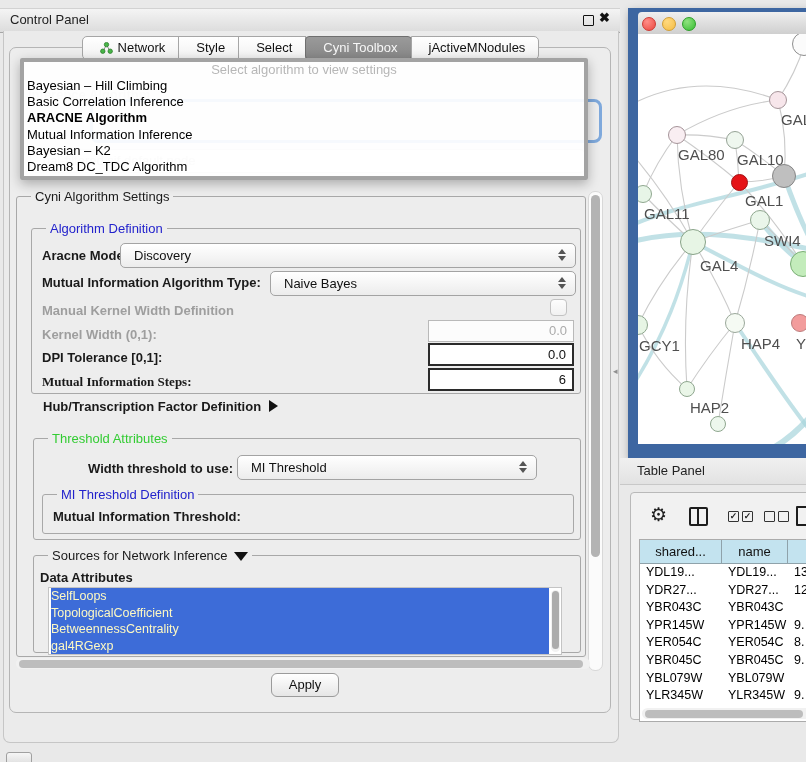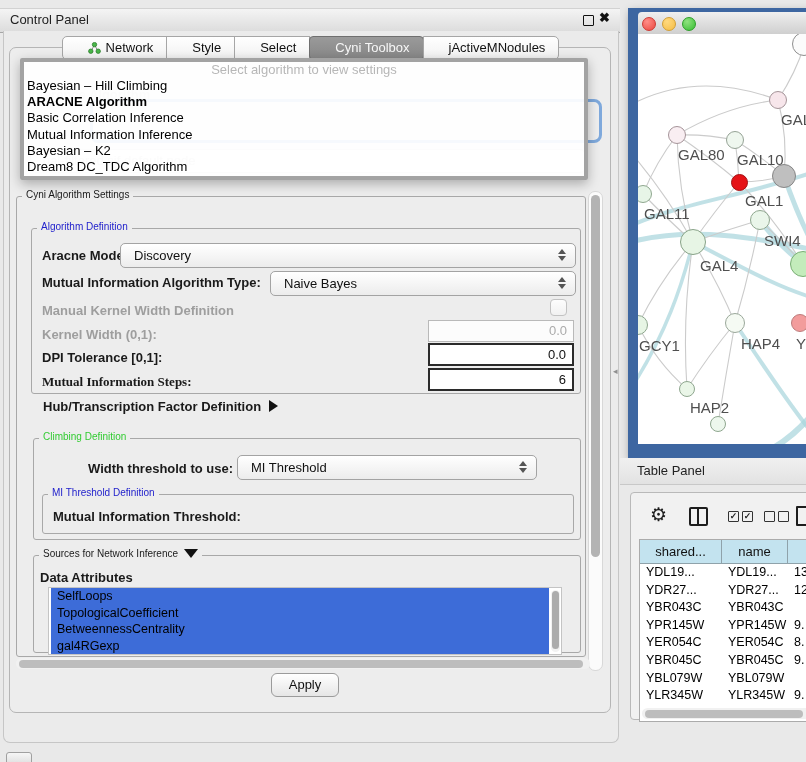--- a/index.html
+++ b/index.html
@@ -15,38 +15,38 @@
   .win-close{position:absolute;left:599px;top:1px;font-size:13px;font-weight:bold;color:#111;}
   .cp-window{left:3px;top:31px;width:614px;height:711px;background:#EBEBEB;
      border:1px solid #C6C6C6;border-top:none;border-radius:0 0 7px 7px;}
   .cp-body{left:5px;top:16px;width:600px;height:664px;background:#EDEDED;
      border:1px solid #B5B5B5;border-radius:7px;}
   
   .tabs{position:absolute;left:0;width:100%;display:flex;justify-content:center;z-index:10;}
   .cp-tabs{top:5px;}
   .cp-bottom-tabs{top:676px;}
   .tab{background:linear-gradient(#FFFFFF,#F1F1F1);border:1px solid #A6A6A6;margin-left:-1px;
-       padding:3px 13px 4px 25px;font-size:13px;color:#111;display:flex;align-items:center;gap:5px;}
+       padding:3px 13px 4px 17px;font-size:13px;color:#111;display:flex;align-items:center;gap:5px;}
   .tab:first-child{border-radius:5px 0 0 5px;}
   .tab:last-child{border-radius:0 5px 5px 0;}
   .tab.sel{background:linear-gradient(#9A9A9A,#868686);border-color:#6F6F6F;color:#F7F7F7;border-radius:4px;}
   
   .popup{left:10px;top:10px;width:560px;height:114px;background:rgba(255,255,255,0.93);
      border:4px solid #a3a3a3;border-radius:2px;box-shadow:0 4px 12px rgba(0,0,0,0.28);z-index:50;}
   .popup-head{height:16px;line-height:16px;text-align:center;color:#B7B7B7;font-size:13px;}
   .popup-item{height:16.2px;line-height:16.2px;padding-left:3px;font-size:13px;color:#000;white-space:nowrap;}
   .popup-item.sel{font-weight:bold;}
   
   .ghost-label{color:#C6C6C6;font-weight:bold;font-size:13px;z-index:1;}
   .ghost-ring{border:3px solid #7FA9DC;border-radius:8px;background:#EFEFEF;z-index:1;}
   .ghost-combo{border:1px solid #CFCFCF;border-radius:6px;background:#F4F4F4;z-index:2;
      color:#C4C4C4;font-size:13px;line-height:22px;padding-left:12px;}
   
   .group{border:1px solid #A8A8A8;border-radius:3px;}
-  .group-title{position:absolute;top:-8px;left:5px;background:#EDEDED;padding:0 4px;font-size:10px;white-space:nowrap;}
+  .group-title{position:absolute;top:-8px;left:14px;background:#EDEDED;padding:0 4px;font-size:13px;white-space:nowrap;}
   .t-black{color:#1a1a1a;} .t-blue{color:#2222CC;} .t-green{color:#33CC33;}
   .lbl{position:absolute;font-weight:bold;font-size:13px;color:#1a1a1a;white-space:nowrap;}
   .lbl.dis{color:#9E9E9E;}
   .combo{position:absolute;background:linear-gradient(#FFFFFF,#ECECEC);border:1px solid #A3A3A3;
      border-radius:5px;font-size:13px;line-height:23px;padding-left:13px;color:#111;}
   .combo-arr{position:absolute;right:9px;top:5px;width:8px;}
   .combo-arr b{display:block;width:0;height:0;border-left:4px solid transparent;border-right:4px solid transparent;}
   .combo-arr b.up{border-bottom:5px solid #555;margin-bottom:2px;}
   .combo-arr b.dn{border-top:5px solid #555;}
   .field{position:absolute;background:#FFF;border:1px solid #B9B9B9;font-size:13px;
@@ -54,22 +54,22 @@
   .field.focus{border:2px solid #2b2b2b;}
   .field.dis{color:#ABABAB;background:#FCFCFC;}
   .checkbox{position:absolute;width:15px;height:15px;border:1px solid #C2C2C2;border-radius:4px;
      background:linear-gradient(#FDFDFD,#F1F1F1);}
   .tri-right{display:inline-block;width:0;height:0;border-top:6px solid transparent;
      border-bottom:6px solid transparent;border-left:9px solid #111;vertical-align:-1px;margin-left:8px;}
   .tri-down{display:inline-block;width:0;height:0;border-left:7px solid transparent;
      border-right:7px solid transparent;border-top:9px solid #111;vertical-align:-1px;margin-left:6px;}
   
   .attr-list{position:absolute;background:#FFF;border:1px solid #C4C4C4;overflow:hidden;}
-  .attr-item{height:16.5px;line-height:16.5px;background:#3D6CD8;color:#000000;font-size:12.5px;
-     padding-left:6px;margin:0 12px 0 2px;white-space:nowrap;}
+  .attr-item{height:16.5px;line-height:16.5px;background:#3D6CD8;color:#fef9c3;font-size:12.5px;
+     margin:0 12px 0 2px;white-space:nowrap;}
   .list-sb{position:absolute;right:1px;top:2px;width:9px;height:62px;background:#F2F2F2;border-radius:5px;}
   .list-sb i{position:absolute;left:1px;top:1px;width:7px;height:58px;background:#ACACAC;border-radius:4px;}
   
   .vsb{background:#FBFBFB;border:1px solid #D8D8D8;border-radius:7px;}
   .vsb i{position:absolute;left:2px;top:3px;width:9px;background:#B3B3B3;border-radius:5px;}
   .hsb{background:#F1F1F1;border-radius:6px;}
   .hsb i{position:absolute;left:3px;top:1.5px;height:8px;background:#BDBDBD;border-radius:5px;}
   .btn{position:absolute;background:linear-gradient(#FFFFFF,#E6E6E6);border:1px solid #9B9B9B;
      border-radius:6px;text-align:center;font-size:13px;line-height:22px;color:#111;}
   
@@ -152,22 +152,22 @@
     <div class="abs cp-body">
 
       <span class="abs ghost-label" style="left:18px;top:39px;">Inference Algorithm</span>
       <div class="abs ghost-ring" style="left:80px;top:51px;width:506px;height:38px;"></div>
       <div class="abs ghost-combo" style="left:20px;top:101px;width:542px;height:22px;">gal-filtered sif default node</div>
 
       <div class="abs popup">
         <div class="popup-head">Select algorithm to view settings</div>
         <div id="popup-items">
             <div class="popup-item">Bayesian – Hill Climbing</div>
+            <div class="popup-item">Basic Correlation Inference</div>
             <div class="popup-item sel">ARACNE Algorithm</div>
-            <div class="popup-item">Basic Correlation Inference</div>
             <div class="popup-item">Mutual Information Inference</div>
             <div class="popup-item">Bayesian – K2</div>
             <div class="popup-item">Dream8 DC_TDC Algorithm</div>
           </div>
       </div>
 
       <div class="abs group" style="left:6px;top:148px;width:568px;height:459px;">
         <span class="group-title t-black">Cyni Algorithm Settings</span>
 
         <div class="abs group" style="left:14px;top:31px;width:548px;height:164px;">
@@ -202,21 +202,21 @@
 
           <span class="lbl" style="left:10px;top:145px;font-family:Liberation Serif, serif;">Mutual Information Steps:</span>
           <div class="field focus" style="left:396px;top:139px;width:136px;height:19px;line-height:19px;">6</div>
         </div>
 
         <span class="lbl" style="left:26px;top:202px;font-weight:bold;">
           <span>Hub/Transcription Factor Definition</span><span class="tri-right"></span>
         </span>
 
         <div class="abs group" style="left:16px;top:241px;width:546px;height:100px;">
-          <span class="group-title t-green">Climbing Definition</span>
+          <span class="group-title t-green">Threshold Attributes</span>
 
           <span class="lbl" style="left:54px;top:22px;">Width threshold to use:</span>
           <div class="combo" style="left:203px;top:16px;width:285px;height:23px;">
             <span>MI Threshold</span>
             <span class="combo-arr">
                 <b class="up"></b>
                 <b class="dn"></b>
               </span>
           </div>
 

